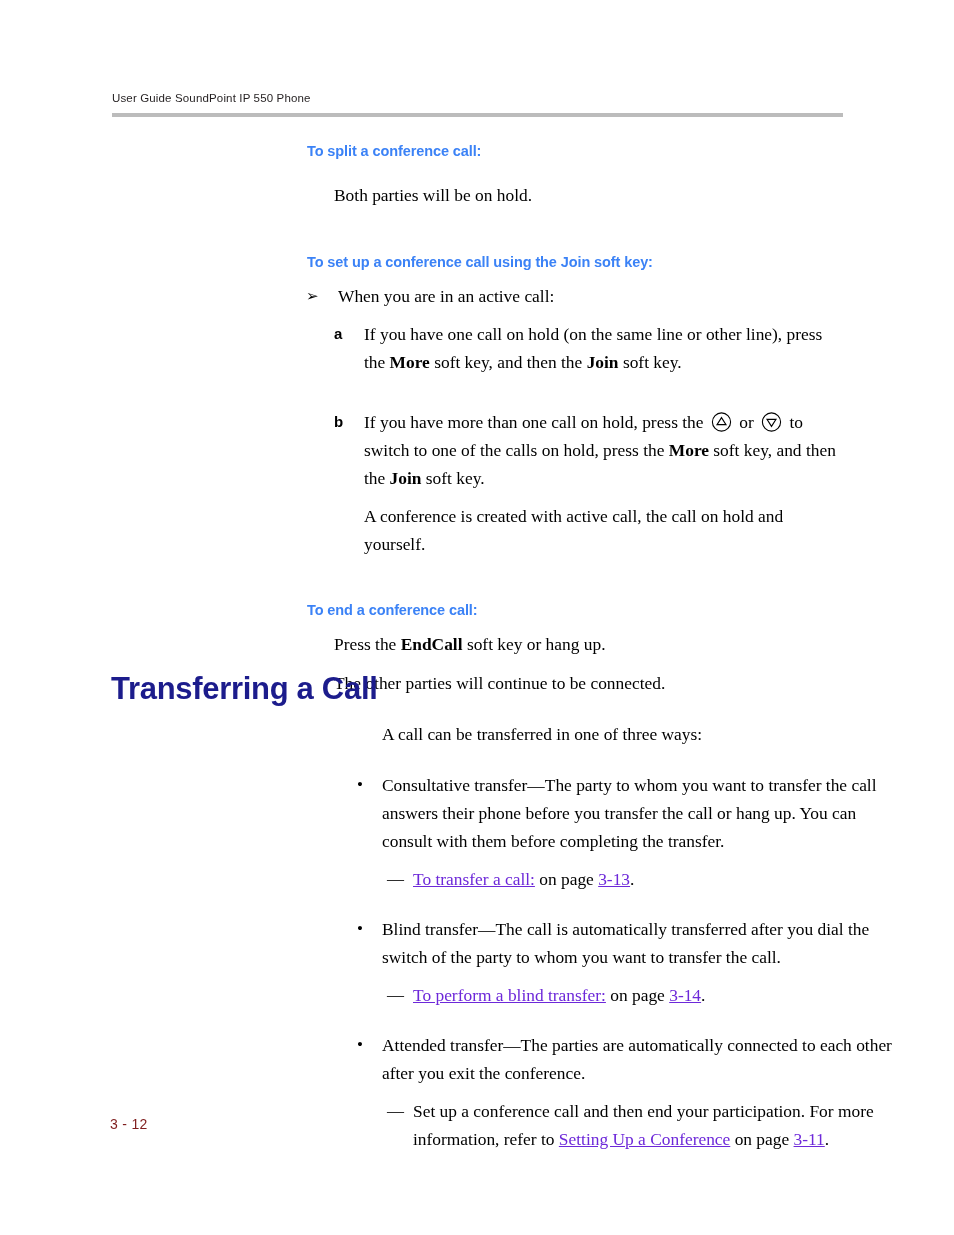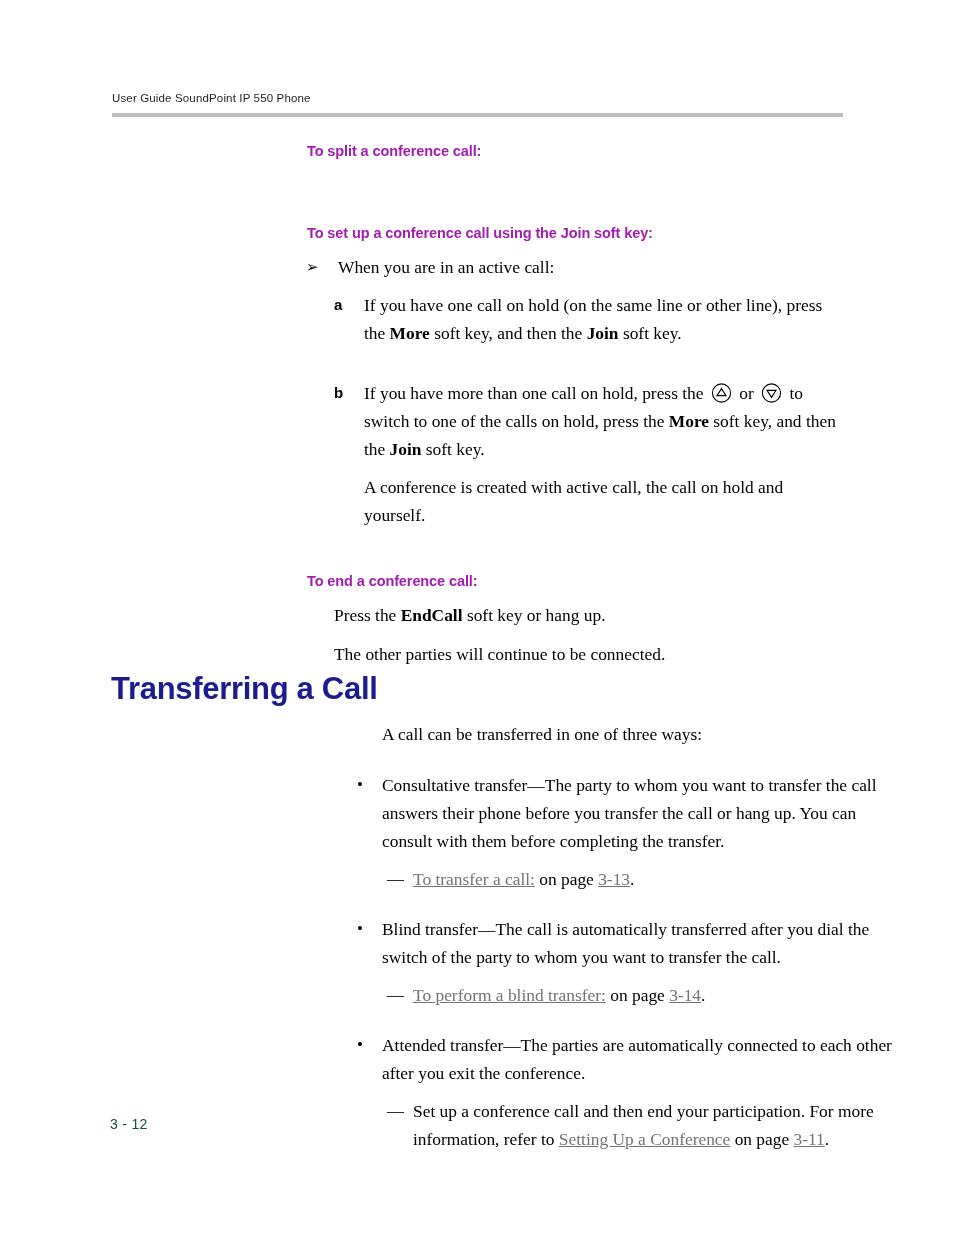--- a/index.html
+++ b/index.html
@@ -51,21 +51,21 @@
     width: 954px;
   }
 
   .sec-head {
     margin: 0 0 12px 0;
     padding-left: 307px;
     font-family: "Liberation Sans", sans-serif;
     font-size: 14.5px;
     font-weight: bold;
     letter-spacing: -0.1px;
-    color: #a21caf;
+    color: #3b82f6;
   }
 
   .para {
     padding-left: 334px;
     padding-right: 110px;
     font-size: 17.4px;
     line-height: 28px;
     margin: 0 0 1px 0;
     text-align: left;
   }
@@ -102,21 +102,21 @@
 
   .lvl-bullet { padding-left: 334px; }
   .lvl-bullet .marker { left: 309px; font-size: 17px; }
 
   .lvl-dash { padding-left: 365px; }
   .lvl-dash .marker { left: 339px; font-size: 17px; }
 
   b, strong { font-weight: bold; }
 
   .link {
-    color: #737373;
+    color: #6d28d9;
   }
 
   
   .chapter-head {
     position: absolute;
     left: 111px;
     top: 671px;
     font-family: "Liberation Sans", sans-serif;
     font-size: 31px;
     font-weight: bold;
@@ -136,37 +136,38 @@
   }
   .keyicon svg { display: block; }
 
   
   .folio {
     position: absolute;
     left: 110px;
     top: 1116px;
     font-family: "Liberation Sans", sans-serif;
     font-size: 14px;
-    color: #14532d;
+    color: #7f1d1d;
     letter-spacing: 0.3px;
   }
 </style>
 </head>
 <body>
 
 <div class="page">
 
   <div class="running-header">User Guide SoundPoint IP 550 Phone</div>
   <div class="header-rule"></div>
 
   <div class="content">
 
     <div class="sec-head">To split a conference call:</div>
 
     <div class="gap-s"></div>
+    <div class="para">Both parties will be on hold.</div>
 
     <div class="gap-l"></div>
     <div class="gap-s"></div>
 
     <div class="sec-head">To set up a conference call using the Join soft key:</div>
 
     <div class="row lvl-arrow">
       <span class="marker">➢</span>
       <span>When you are in an active call:</span>
     </div>

